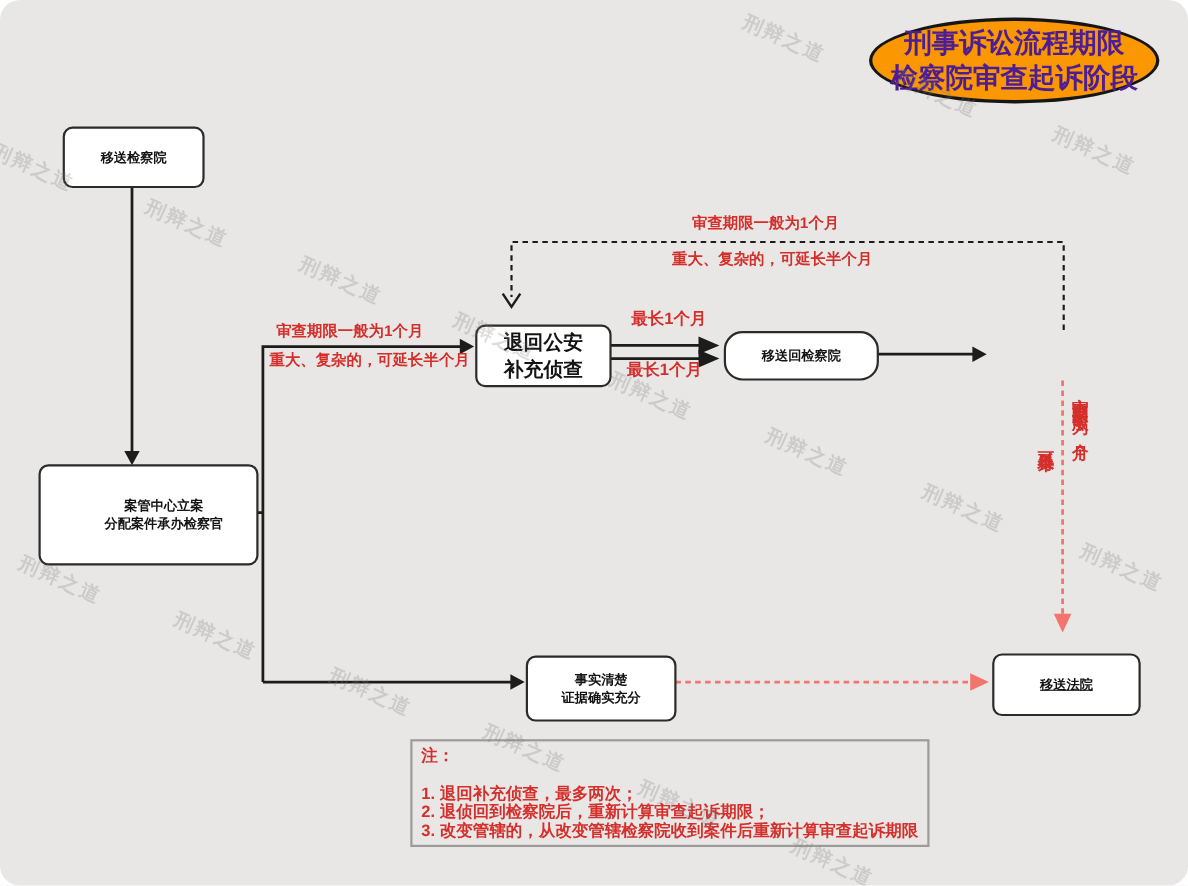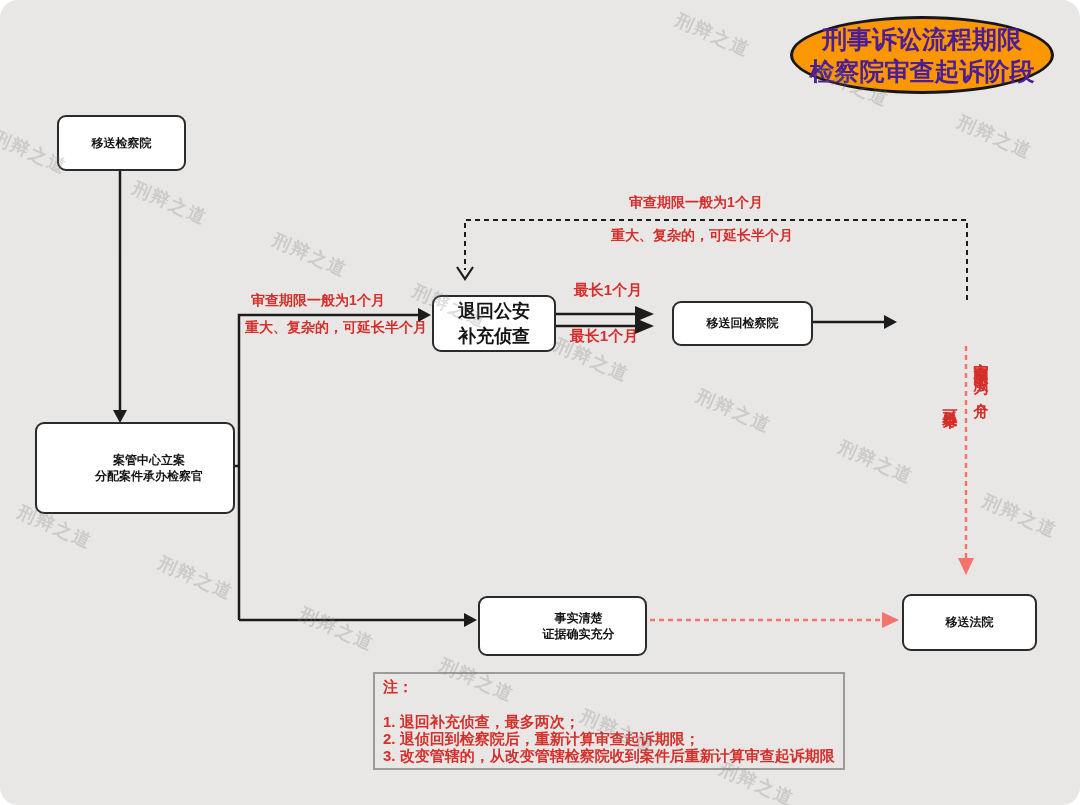--- a/index.html
+++ b/index.html
@@ -7,24 +7,24 @@
   .layer{position:absolute;left:0;top:0;width:1080px;height:805px;}
   svg{display:block;}
 
   
   .node{position:absolute;background:#ffffff;border:2px solid #2b2b2b;border-radius:9px;
         display:flex;align-items:center;justify-content:center;text-align:center;
         font-weight:bold;color:#141414;font-size:12px;line-height:1.35;white-space:pre-line;}
   #n-transfer-proc{left:57px;top:115px;width:125px;height:52px;}
   #n-case-center{left:35px;top:422px;width:168px;height:88px;padding-left:28px;}
   #n-return-police{left:432px;top:295px;width:120px;height:53px;font-size:18px;text-align:right;}
-  #n-back-proc{left:672px;top:301px;width:137px;height:41px;}
+  #n-back-proc{left:658px;top:301px;width:137px;height:41px;border-radius:17px;}
   #n-re-review{left:903px;top:302px;width:132px;height:41px;}
-  #n-facts-clear{left:478px;top:596px;width:133px;height:56px;padding-left:32px;}
-  #n-transfer-court{left:902px;top:594px;width:131px;height:53px;}
+  #n-facts-clear{left:478px;top:596px;width:133px;height:56px;}
+  #n-transfer-court{left:902px;top:594px;width:131px;height:53px;text-decoration:underline;}
 
   
   .title-ellipse{position:absolute;left:790px;top:16px;width:258px;height:72px;
         background:#fb9701;border:3px solid #161616;border-radius:50%;
         display:flex;align-items:center;justify-content:center;text-align:center;
         font-weight:bold;font-size:25px;line-height:1.3;color:#4c1d95;white-space:pre-line;}
 
   
   .rlabel{position:absolute;color:#d42f2b;font-weight:bold;font-size:14px;white-space:nowrap;
           transform:translate(-50%,-50%);}

